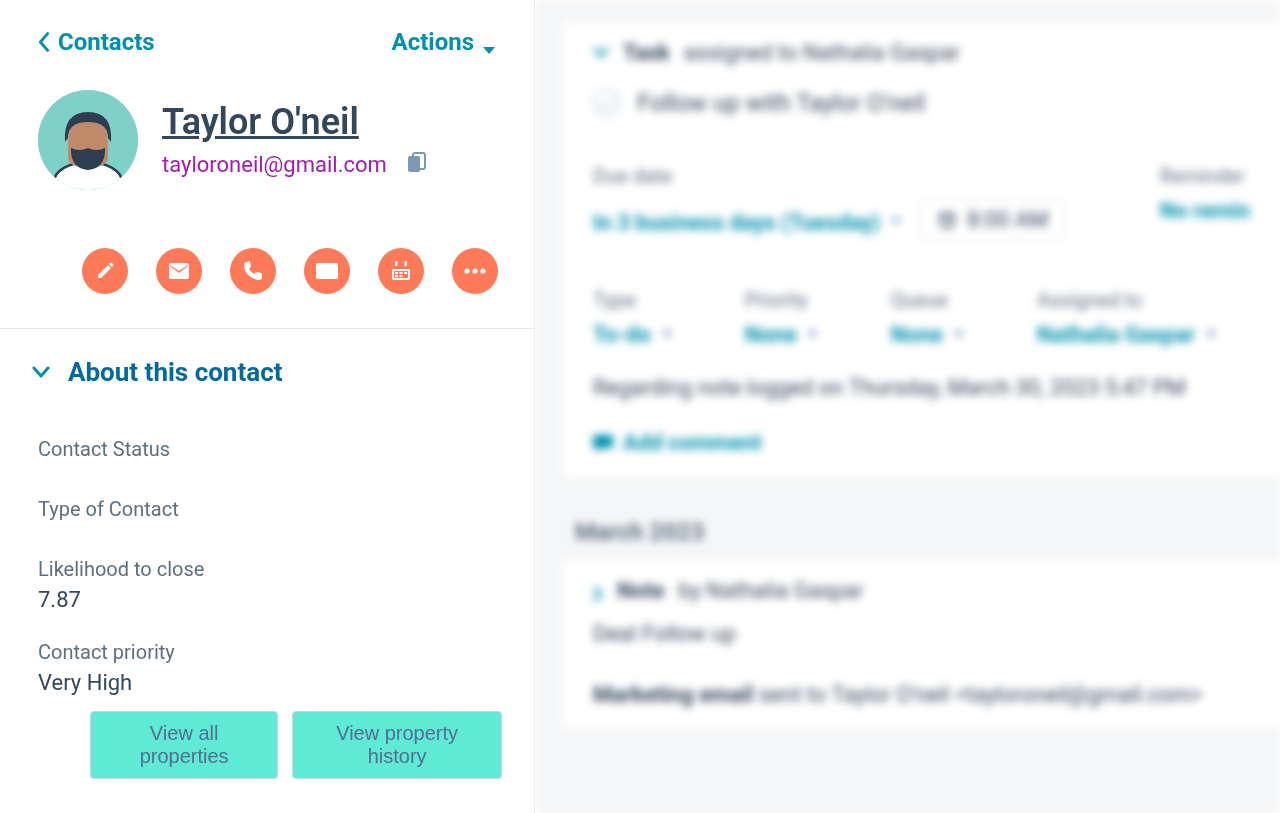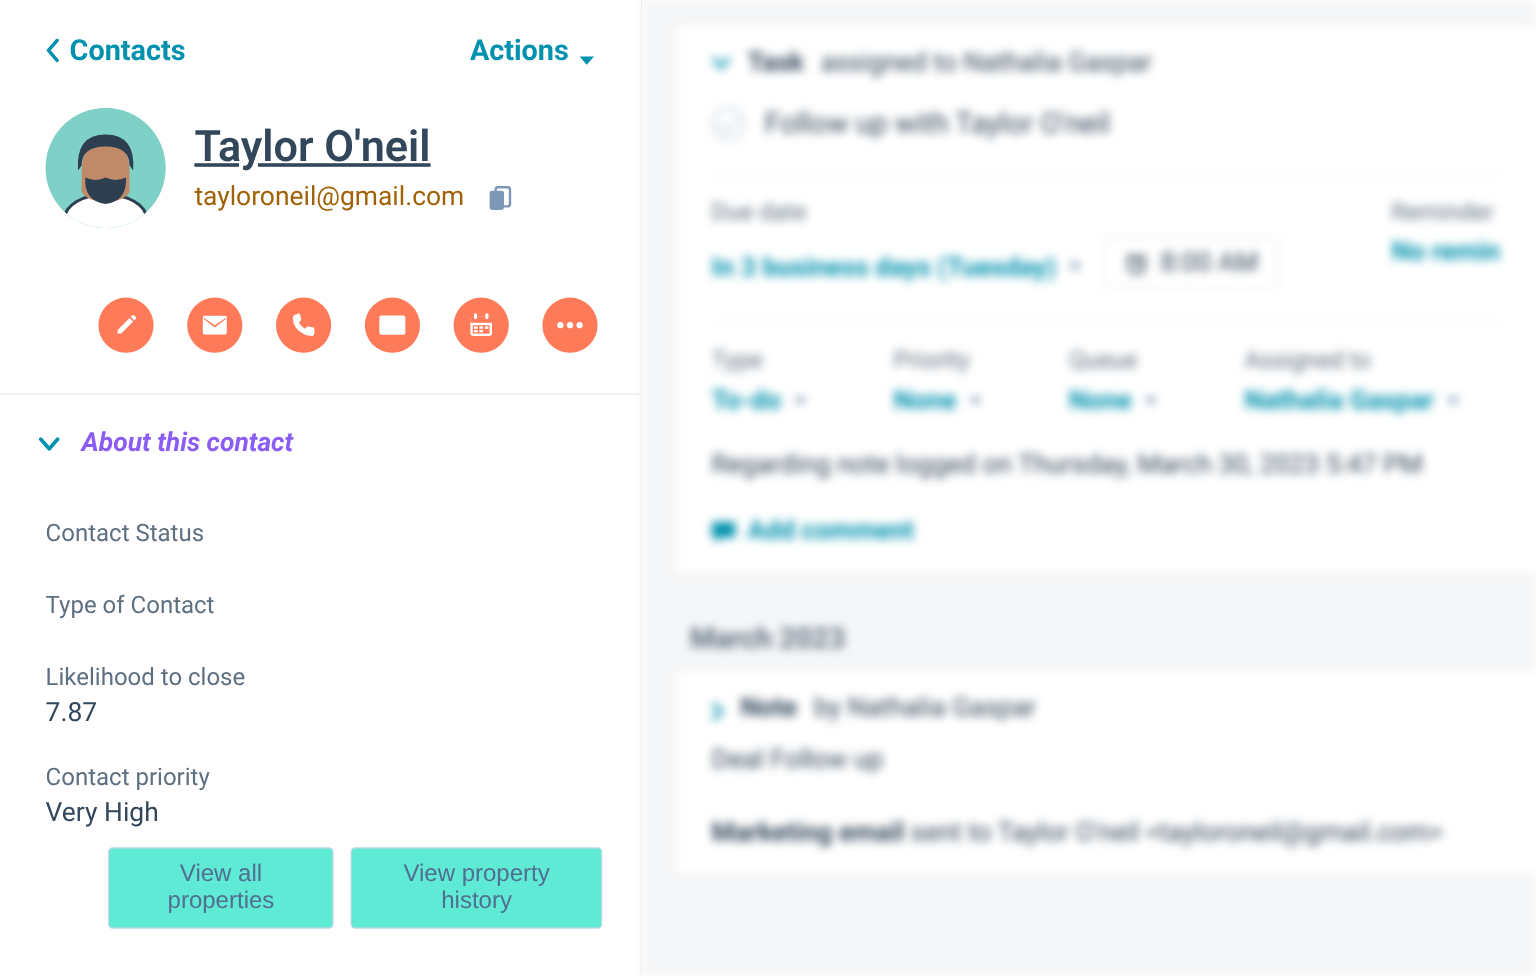--- a/index.html
+++ b/index.html
@@ -70,25 +70,25 @@
 
   .name-block h1 {
     font-size: 36px;
     font-weight: 600;
     color: #33475b;
     line-height: 1.1;
     text-decoration: underline;
   }
   .email-line {
     display: flex;
-    align-items: flex-end;
+    align-items: flex-start;
     gap: 20px;
     margin-top: 10px;
     font-size: 22px;
-    color: #a16207;
+    color: #a21caf;
   }
   .copy-icon {
     width: 20px; height: 22px;
     color: #7c98b6;
     cursor: pointer;
   }
 
   .action-row {
     display: flex;
     gap: 28px;
@@ -111,24 +111,23 @@
     padding: 28px 32px 0 32px;
   }
   .about-header {
     display: flex;
     align-items: center;
     gap: 18px;
     cursor: pointer;
   }
   .about-header svg { width: 18px; height: 12px; fill: #0091ae; }
   .about-header h2 {
-    font-size: 22px;
+    font-size: 26px;
     font-weight: 700;
-    color: #8b5cf6;
-    font-style: italic;
+    color: #0369a1;
   }
 
   .field-list { padding: 50px 6px 0 6px; }
   .field { margin-bottom: 36px; }
   .field.tight { margin-bottom: 8px; }
   .field-label {
     font-size: 20px;
     color: #5e6f80;
     font-weight: 400;
   }

